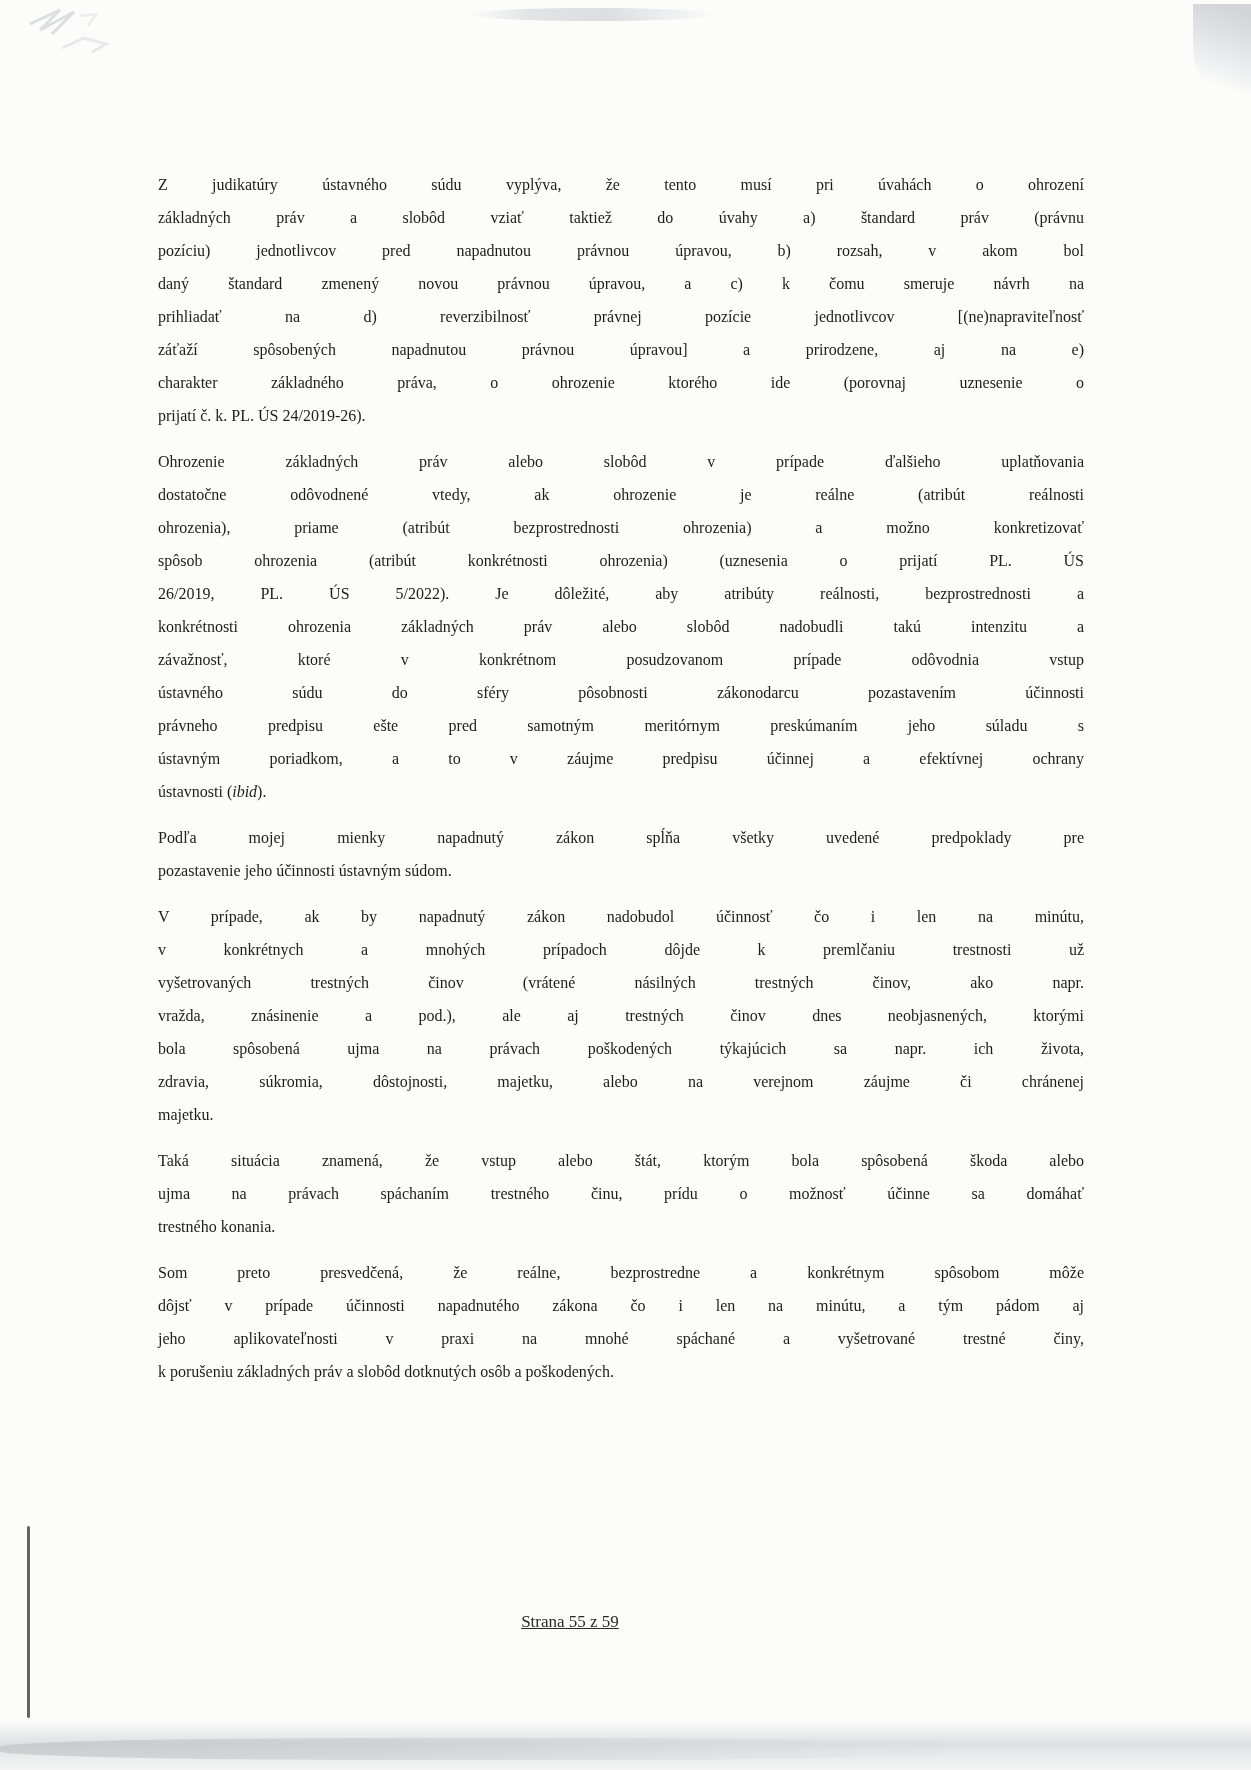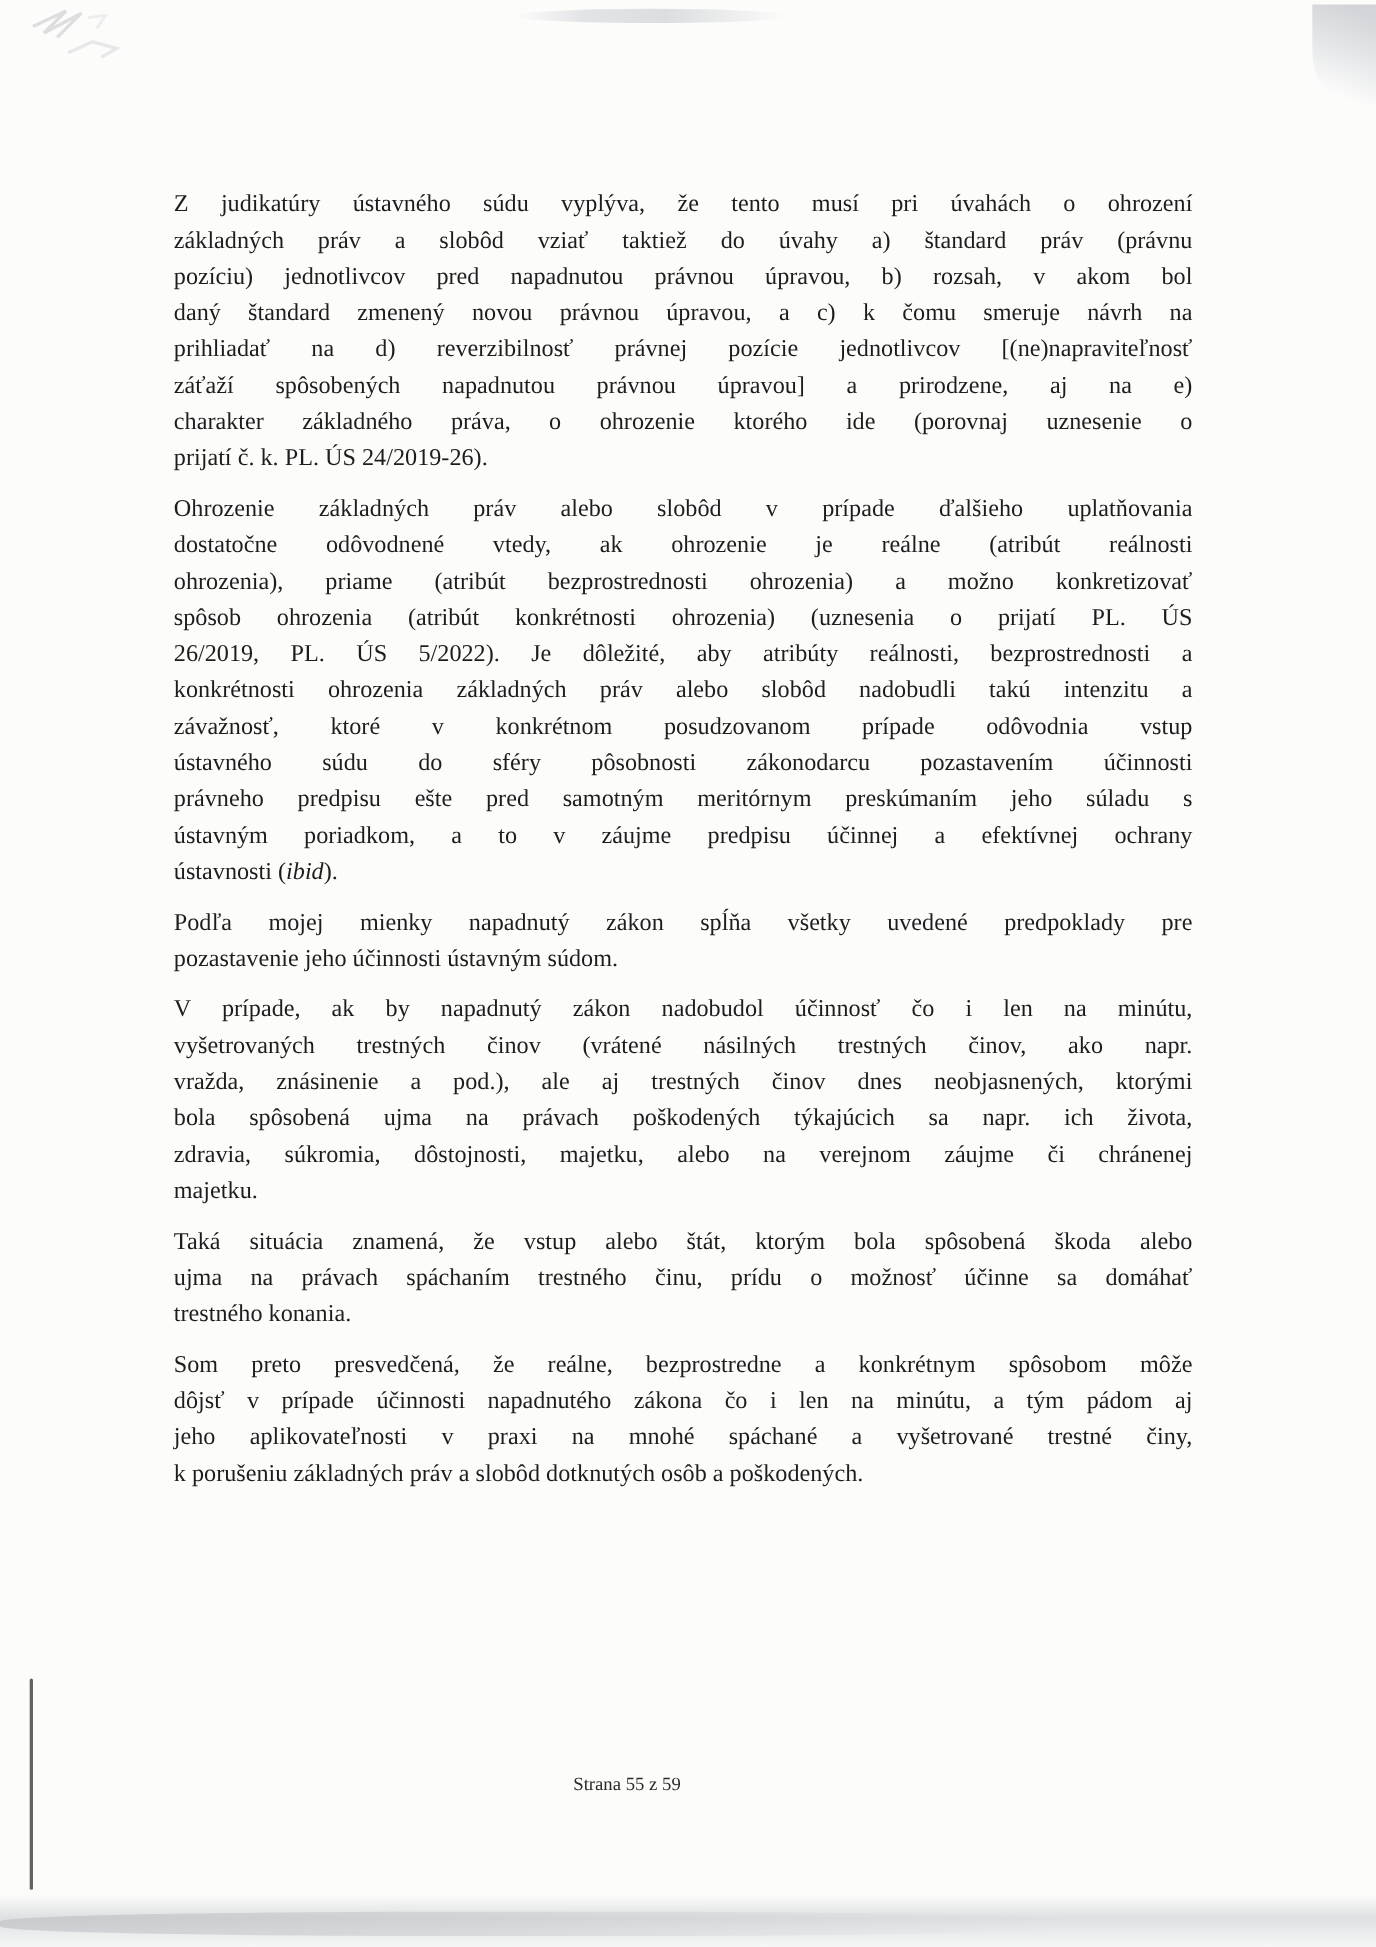--- a/index.html
+++ b/index.html
@@ -11,36 +11,37 @@
     font-family:"Liberation Serif", serif;
     color:#1b1b1b;
   }
   .textblock{
     position:absolute;
     left:158px;top:168px;
     width:926px;
   }
   .para{margin:0 0 13px 0;}
   .line{
-    font-size:22px;
+    font-size:16px;
     line-height:33px;
     text-align:justify;
     text-align-last:justify;
     white-space:normal;
     color:#1d1d1d;
   }
   .line.last{
     text-align-last:left;
   }
   .footer{
     position:absolute;
     left:0;top:1612px;width:1140px;
     text-align:center;
     font-size:17px;
     color:#2a2a2a;
+    text-decoration:underline;
   }
   
   .artifact{position:absolute;pointer-events:none;}
   .scribble-topleft{left:22px;top:4px;width:110px;height:52px;opacity:.75;}
   .smudge-topcenter{
     left:468px;top:8px;width:250px;height:13px;
     background:linear-gradient(90deg, rgba(210,212,216,0) 0%, rgba(206,208,213,.55) 25%, rgba(198,201,207,.6) 55%, rgba(214,216,220,0) 100%);
     border-radius:50%;
   }
   .blob-topright{
@@ -104,20 +105,21 @@
         <div class="line">právneho predpisu ešte pred samotným meritórnym preskúmaním jeho súladu s</div>
         <div class="line">ústavným poriadkom, a to v záujme predpisu účinnej a efektívnej ochrany</div>
         <div class="line last">ústavnosti (<i>ibid</i>).</div>
       </div>
       <div class="para">
         <div class="line">Podľa mojej mienky napadnutý zákon spĺňa všetky uvedené predpoklady pre</div>
         <div class="line last">pozastavenie jeho účinnosti ústavným súdom.</div>
       </div>
       <div class="para">
         <div class="line">V prípade, ak by napadnutý zákon nadobudol účinnosť čo i len na minútu,</div>
+        <div class="line">v konkrétnych a mnohých prípadoch dôjde k premlčaniu trestnosti už</div>
         <div class="line">vyšetrovaných trestných činov (vrátené násilných trestných činov, ako napr.</div>
         <div class="line">vražda, znásinenie a pod.), ale aj trestných činov dnes neobjasnených, ktorými</div>
         <div class="line">bola spôsobená ujma na právach poškodených týkajúcich sa napr. ich života,</div>
         <div class="line">zdravia, súkromia, dôstojnosti, majetku, alebo na verejnom záujme či chránenej</div>
         <div class="line last">majetku.</div>
       </div>
       <div class="para">
         <div class="line">Taká situácia znamená, že vstup alebo štát, ktorým bola spôsobená škoda alebo</div>
         <div class="line">ujma na právach spáchaním trestného činu, prídu o možnosť účinne sa domáhať</div>
         <div class="line last">trestného konania.</div>

